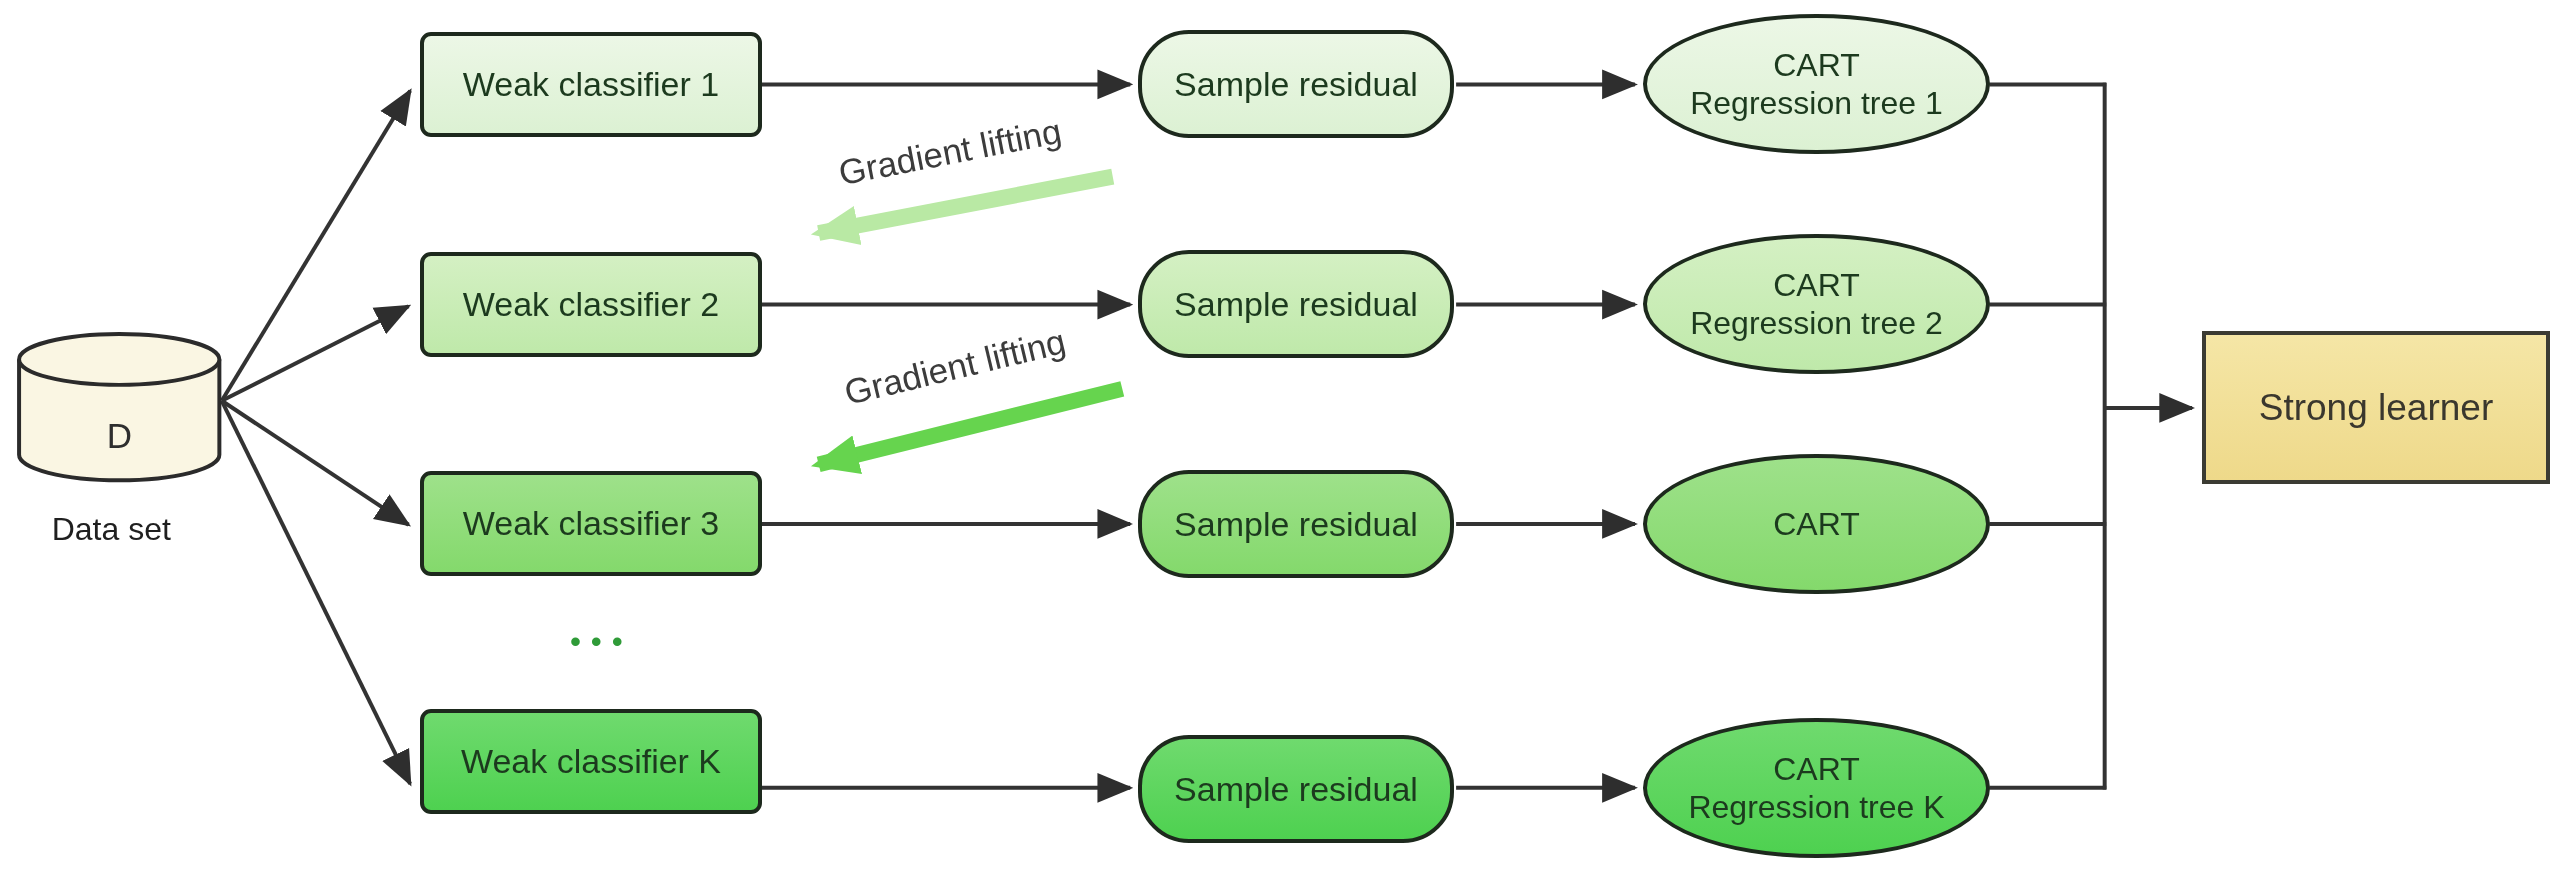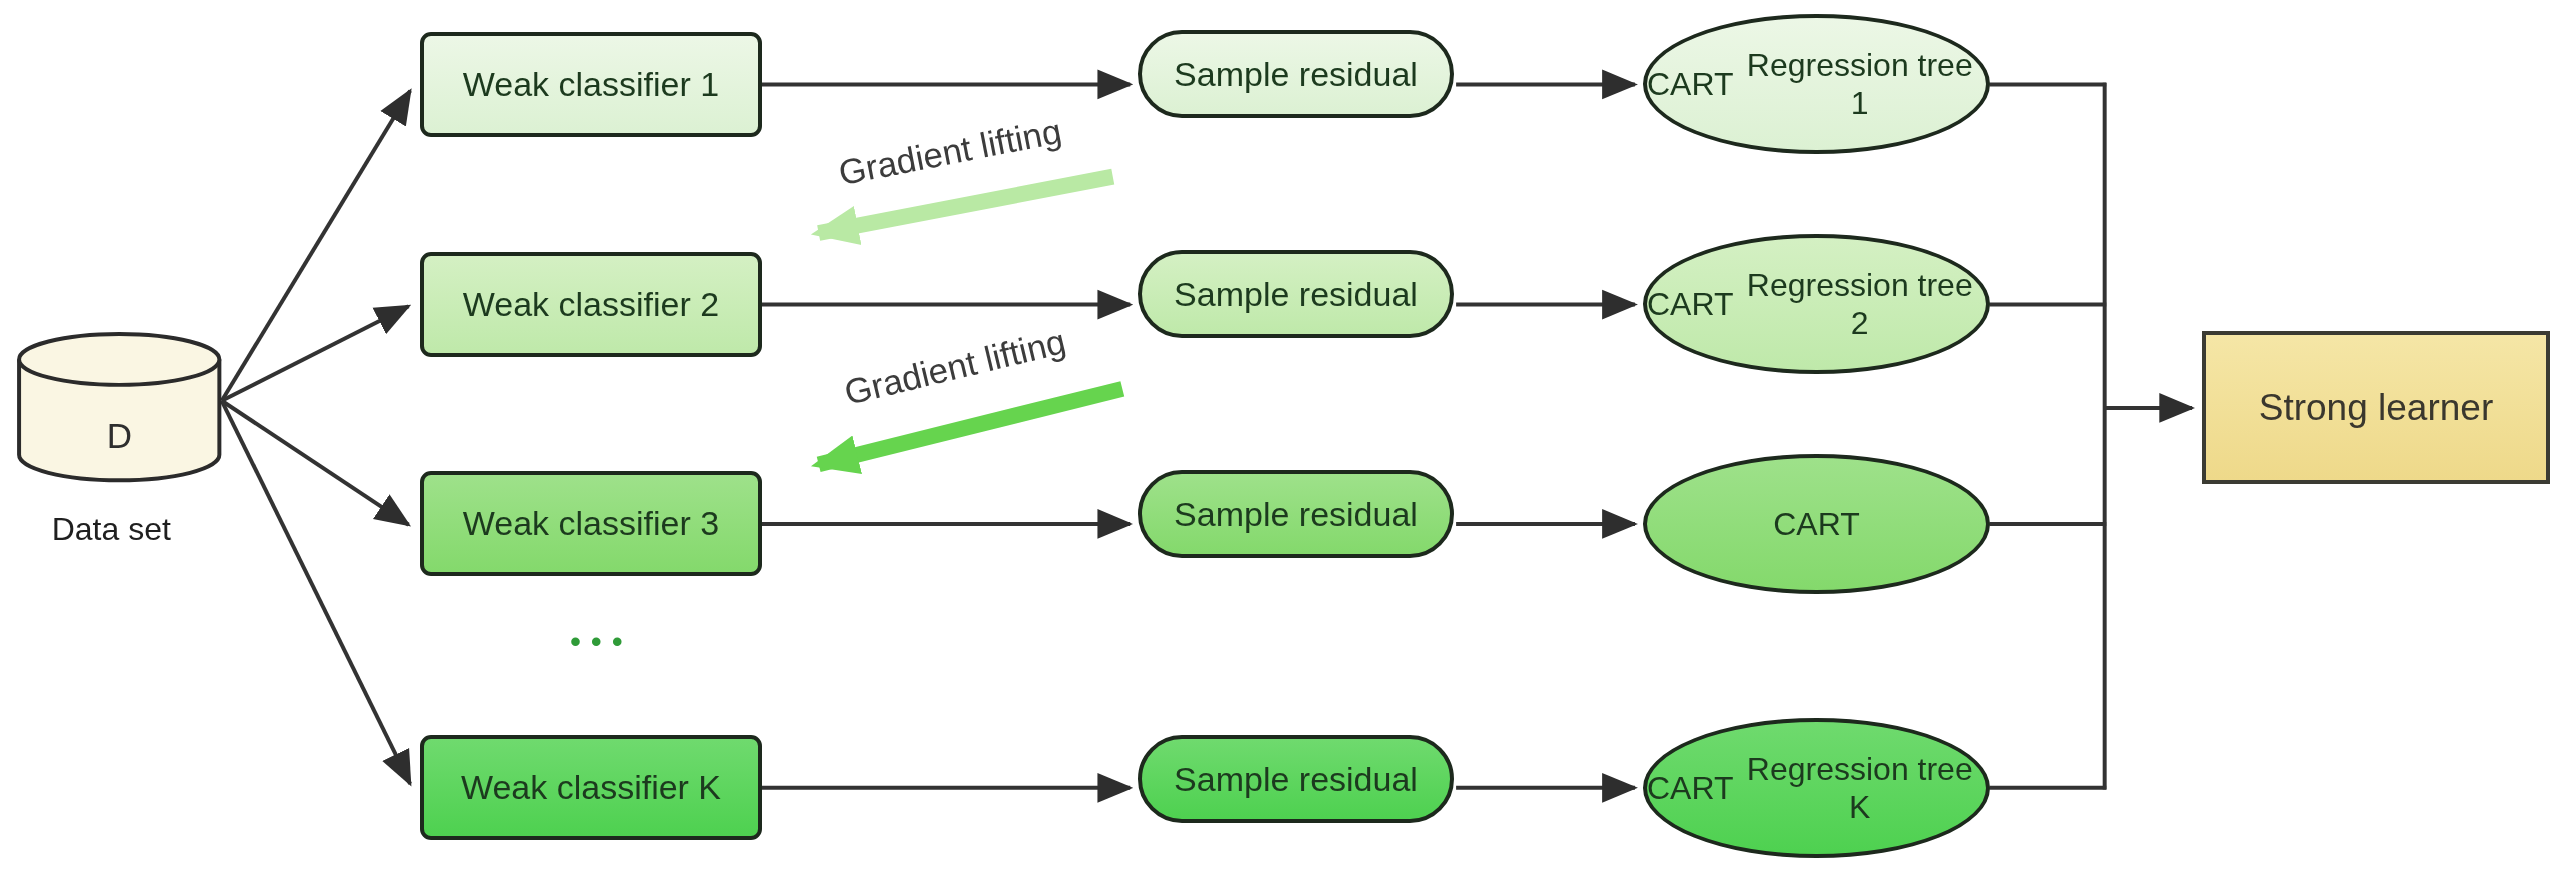--- a/index.html
+++ b/index.html
@@ -8,27 +8,27 @@
     font-family:"Liberation Sans",sans-serif;overflow:hidden;
   }
   svg.wires{position:absolute;left:0;top:0;width:2576px;height:885px;}
 
   
   .node{
     position:absolute;display:flex;align-items:center;justify-content:center;
     box-sizing:border-box;text-align:center;color:#1c3a1e;
   }
   .wc{left:420px;width:342px;height:105px;border:4px solid #1d291d;border-radius:11px;font-size:34px;}
-  .pill{left:1138px;width:316px;height:88px;border:4px solid #1d291d;border-radius:51px;font-size:34px;}
+  .pill{left:1138px;width:316px;height:108px;border:4px solid #1d291d;border-radius:51px;font-size:34px;}
   .ell{left:1643px;width:347px;height:140px;border:4px solid #1d291d;border-radius:50%;
-       font-size:32px;line-height:1.2;}
+       flex-direction:column;font-size:32px;line-height:1.2;}
   .row1{top:32px;}   .p-row1{top:30px;}  .e-row1{top:14.3px;}
   .row2{top:252px;}  .p-row2{top:250px;} .e-row2{top:234px;}
   .row3{top:471px;}  .p-row3{top:470px;} .e-row3{top:454px;}
-  .rowk{top:735px;justify-content:center;}  .p-rowk{top:735px;} .e-rowk{top:718px;}
+  .rowk{top:709px;justify-content:center;}  .p-rowk{top:735px;} .e-rowk{top:718px;}
 
   
   .f1{background:linear-gradient(180deg,#ecf7e6,#dcf1d3);}
   .f2{background:linear-gradient(180deg,#d4f0c3,#bfe9aa);}
   .f3{background:linear-gradient(180deg,#9ee18a,#84d96c);align-items:center;}
   .fk{background:linear-gradient(180deg,#6fda6e,#4ed150);}
 
   .strong{
     left:2202px;top:331px;width:348px;height:153px;
     border:4.8px solid #3b3b33;background:linear-gradient(180deg,#f5e6a6,#eed98a);

